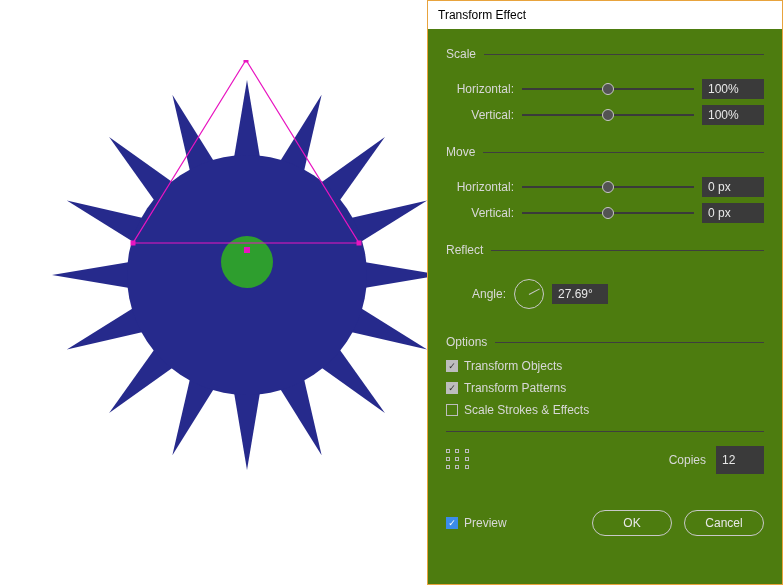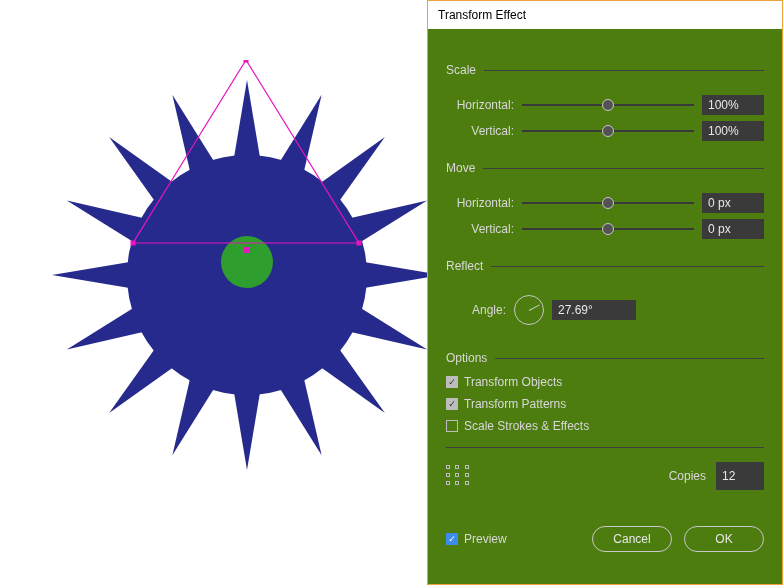--- a/index.html
+++ b/index.html
@@ -8,21 +8,21 @@
   
   .canvas { position: absolute; left: 0; top: 0; width: 427px; height: 586px; }
   .artwork { position: absolute; left: 33px; top: 60px; width: 395px; height: 430px; }
 
   
   .dialog { position: absolute; left: 427px; top: 0; width: 356px; height: 585px; border: 1px solid #e8a33d; background: #4d7c0f; color: #d8d8d8; }
   .titlebar { height: 28px; background: #fff; color: #000; display: flex; align-items: center; padding: 0 10px; font-size: 12px; }
   .panel { padding: 18px 18px 14px 18px; }
 
   fieldset.group { border: none; border-top: 1px solid #3e3e3e; margin-top: 6px; padding-top: 0; }
-  fieldset.group:first-child { margin-top: 16px; }
+  fieldset.group:first-child { margin-top: 0; }
   fieldset.group > legend { padding-right: 8px; color: #d8d8d8; font-size: 12px; margin-bottom: 4px; }
   fieldset.group .body { padding: 8px 0 8px 0; }
 
   .row { display: flex; align-items: center; gap: 8px; margin: 6px 0; }
   .row .lbl { width: 68px; text-align: right; color: #d8d8d8; }
   .slider { flex: 1; height: 18px; position: relative; }
   .slider .track { position: absolute; left: 0; right: 0; top: 50%; height: 2px; background: #3a3a3a; transform: translateY(-50%); }
   .slider .thumb { position: absolute; top: 50%; width: 12px; height: 12px; border: 1px solid #c8c8c8; border-radius: 50%; background: #535353; transform: translate(-50%, -50%); }
   .valbox { width: 62px; height: 20px; background: #3a3a3a; color: #e8e8e8; border: none; padding: 0 6px; font-size: 12px; display: flex; align-items: center; }
 
@@ -136,21 +136,21 @@
     </fieldset>
 
     <fieldset class="group">
       <legend>Reflect</legend>
       <div class="body">
         <div class="angle-row">
           <span class="lbl">Angle:</span>
           <div class="dial">
             <div class="hand" id="dial-hand" style="transform: rotate(-27.69deg);"></div>
           </div>
-          <div class="valbox" style="width:84px">27.69°</div>
+          <div class="valbox" style="width:56px">27.69°</div>
         </div>
       </div>
     </fieldset>
 
     <fieldset class="group">
       <legend>Options</legend>
       <div class="options">
         <div class="optcol">
           <label class="cb">
             <span class="box checked" id="cb-tobj">✓</span>
@@ -185,16 +185,16 @@
     </fieldset>
 
   </div>
 
   <div class="footer">
     <label class="cb">
       <span class="box blue" id="cb-prev">✓</span>
       <span>Preview</span>
     </label>
     <div class="spacer"></div>
+    <button class="btn">OK</button>
     <button class="btn">Cancel</button>
-    <button class="btn">OK</button>
   </div>
 </div>
 
 </body></html>

